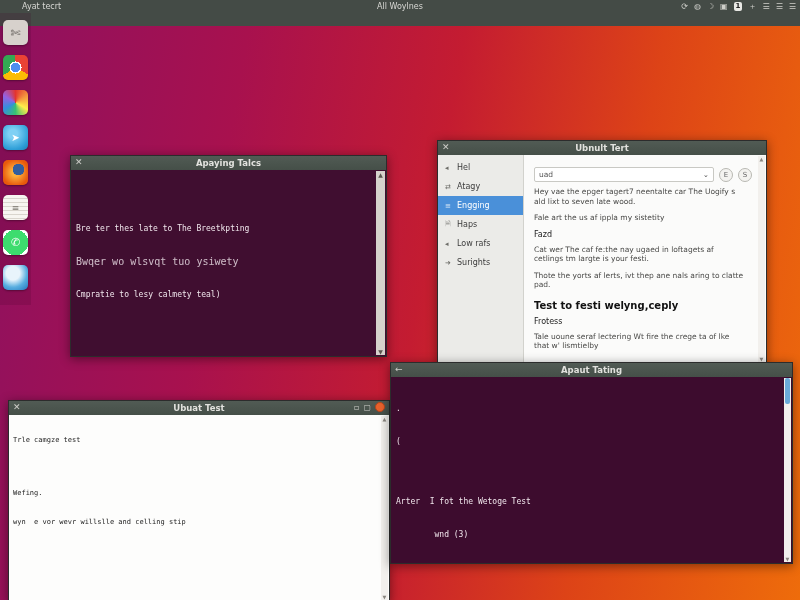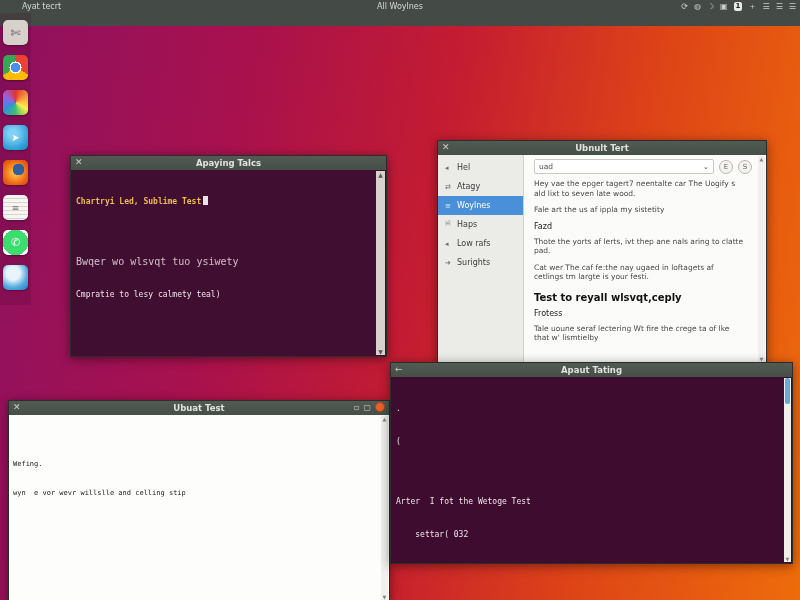--- a/index.html
+++ b/index.html
@@ -52,21 +52,21 @@
     display:flex;flex-direction:column;justify-content:space-between;align-items:center;font-size:5px;color:#8a8680;}
   .thumb-blue{width:5px;height:26px;background:#6aaad8;border-radius:2px;}
   
   .helpbody{position:absolute;left:0;right:0;top:14px;bottom:0;background:#fbfbfa;display:flex;}
   .sidebar{width:85px;background:#ebebe8;border-right:1px solid #d2d2cd;padding-top:3px;}
   .side-item{height:19px;display:flex;align-items:center;gap:4px;padding-left:7px;
     font-size:8px;color:#3c3c3c;cursor:pointer;}
   .side-item .sicon{font-size:7px;color:#6d6d68;width:8px;}
   .side-item.selected{background:#4a90d9;color:#fff;}
   .side-item.selected .sicon{color:#dce9f7;}
-  .helpmain{flex:1;position:relative;padding:4px 14px 0 10px;}
+  .helpmain{flex:1;position:relative;padding:12px 14px 0 10px;}
   .searchrow{display:flex;align-items:center;gap:5px;margin-bottom:5px;}
   .searchbox{flex:1;height:13px;background:#fff;border:1px solid #c9c9c4;border-radius:2px;
     font-size:7.5px;color:#555;display:flex;align-items:center;justify-content:space-between;padding:0 4px;}
   .roundbtn{width:12px;height:12px;border:1px solid #b8b8b2;border-radius:50%;background:#f4f3f0;
     font-size:7px;color:#666;display:flex;align-items:center;justify-content:center;cursor:pointer;}
   .para{font-size:7.5px;color:#4a4a48;line-height:9.5px;margin:0 8px 7px 0;}
   .hd{font-size:8px;font-weight:normal;color:#222;margin:0 0 6px 0;}
   .hd-lg{font-size:10px;font-weight:bold;color:#111;margin:10px 0 6px 0;}
   
   .logbody{position:absolute;left:0;right:0;top:14px;bottom:0;background:#fdfdfc;
@@ -104,22 +104,22 @@
     <div class="dock-icon di-7">✆</div>
     <div class="dock-icon di-8"></div>
   </div>
 
   <div class="window" style="left:70px;top:155px;width:315px;height:200px;">
     <div class="titlebar">
       <span class="tb-close">✕</span>
       <span>Apaying Talcs</span>
     </div>
     <div class="termbody">
-      <div class="t-yellow t-bold"><span>Chartryi Led, Sublime Test</span><span class="cursor"></span></div>
-      <div class="gap"></div>
+      <div class="gap"></div>
+      <div>Bre ter thes late to The Breetkpting</div>
       <div class="t-dim">Bwqer wo wlsvqt tuo ysiwety</div>
       <div>Cmpratie to lesy calmety teal)</div>
       <div class="gap"></div>
       
       
       
       
       
       
       
@@ -141,21 +141,21 @@
         <div class="side-item">
           <span class="sicon">◂</span>
           <span>Hel</span>
         </div>
         <div class="side-item">
           <span class="sicon">⇄</span>
           <span>Atagy</span>
         </div>
         <div class="side-item selected">
           <span class="sicon">≡</span>
-          <span>Woylnes</span>
+          <span>Engging</span>
         </div>
         <div class="side-item">
           <span class="sicon">🗎</span>
           <span>Haps</span>
         </div>
         <div class="side-item">
           <span class="sicon">◂</span>
           <span>Low rafs</span>
         </div>
         <div class="side-item">
@@ -168,23 +168,23 @@
           <div class="searchbox">
             <span>uad</span>
             <span>⌄</span>
           </div>
           <div class="roundbtn">E</div>
           <div class="roundbtn">S</div>
         </div>
         <p class="para">Hey vae the epger tagert7 neentalte car The Uogify s ald lixt to seven late wood.</p>
         <p class="para">Fale art the us af ippla my sistetity</p>
         <p class="hd">Fazd</p>
+        <p class="para">Cat wer The caf fe:the nay ugaed in loftagets af cetlings tm largte is your festi.</p>
         <p class="para">Thote the yorts af lerts, ivt thep ane nals aring to clatte pad.</p>
-        <p class="para">Cat wer The caf fe:the nay ugaed in loftagets af cetlings tm largte is your festi.</p>
-        <p class="hd-lg">Test to reyall wlsvqt,ceply</p>
+        <p class="hd-lg">Test to festi welyng,ceply</p>
         <p class="hd">Frotess</p>
         <p class="para">Tale uoune seraf lectering Wt fire the crege ta of lke that w' lismtielby</p>
       </div>
     </div>
     <div class="scroll-thin">
       <span>▲</span>
       <span>▼</span>
     </div>
   </div>
 
@@ -192,20 +192,21 @@
     <div class="titlebar">
       <span class="tb-close">✕</span>
       <span>Ubuat Test</span>
       <span class="tb-right">
         <span class="tb-btn">▫</span>
         <span class="tb-btn">▢</span>
         <span class="tb-orange"></span>
       </span>
     </div>
     <div class="logbody">
+      <div>Trle camgze test</div>
       <div class="gap"></div>
       <div>Wefing.</div>
       <div>wyn  e vor wevr willslle and celling stip</div>
       
       
       
       
       
       
       
@@ -223,21 +224,20 @@
   <div class="window" style="left:390px;top:362px;width:401px;height:200px;">
     <div class="titlebar">
       <span class="tb-close">←</span>
       <span>Apaut Tating</span>
     </div>
     <div class="termbody" style="background:#3d0c2e;">
       <div>.</div>
       <div>(</div>
       <div class="gap"></div>
       <div>Arter  I fot the Wetoge Test</div>
-      <div>    settar( 032</div>
       <div>        wnd (3)</div>
       
       
       
       
       
       
       
       
     </div>

